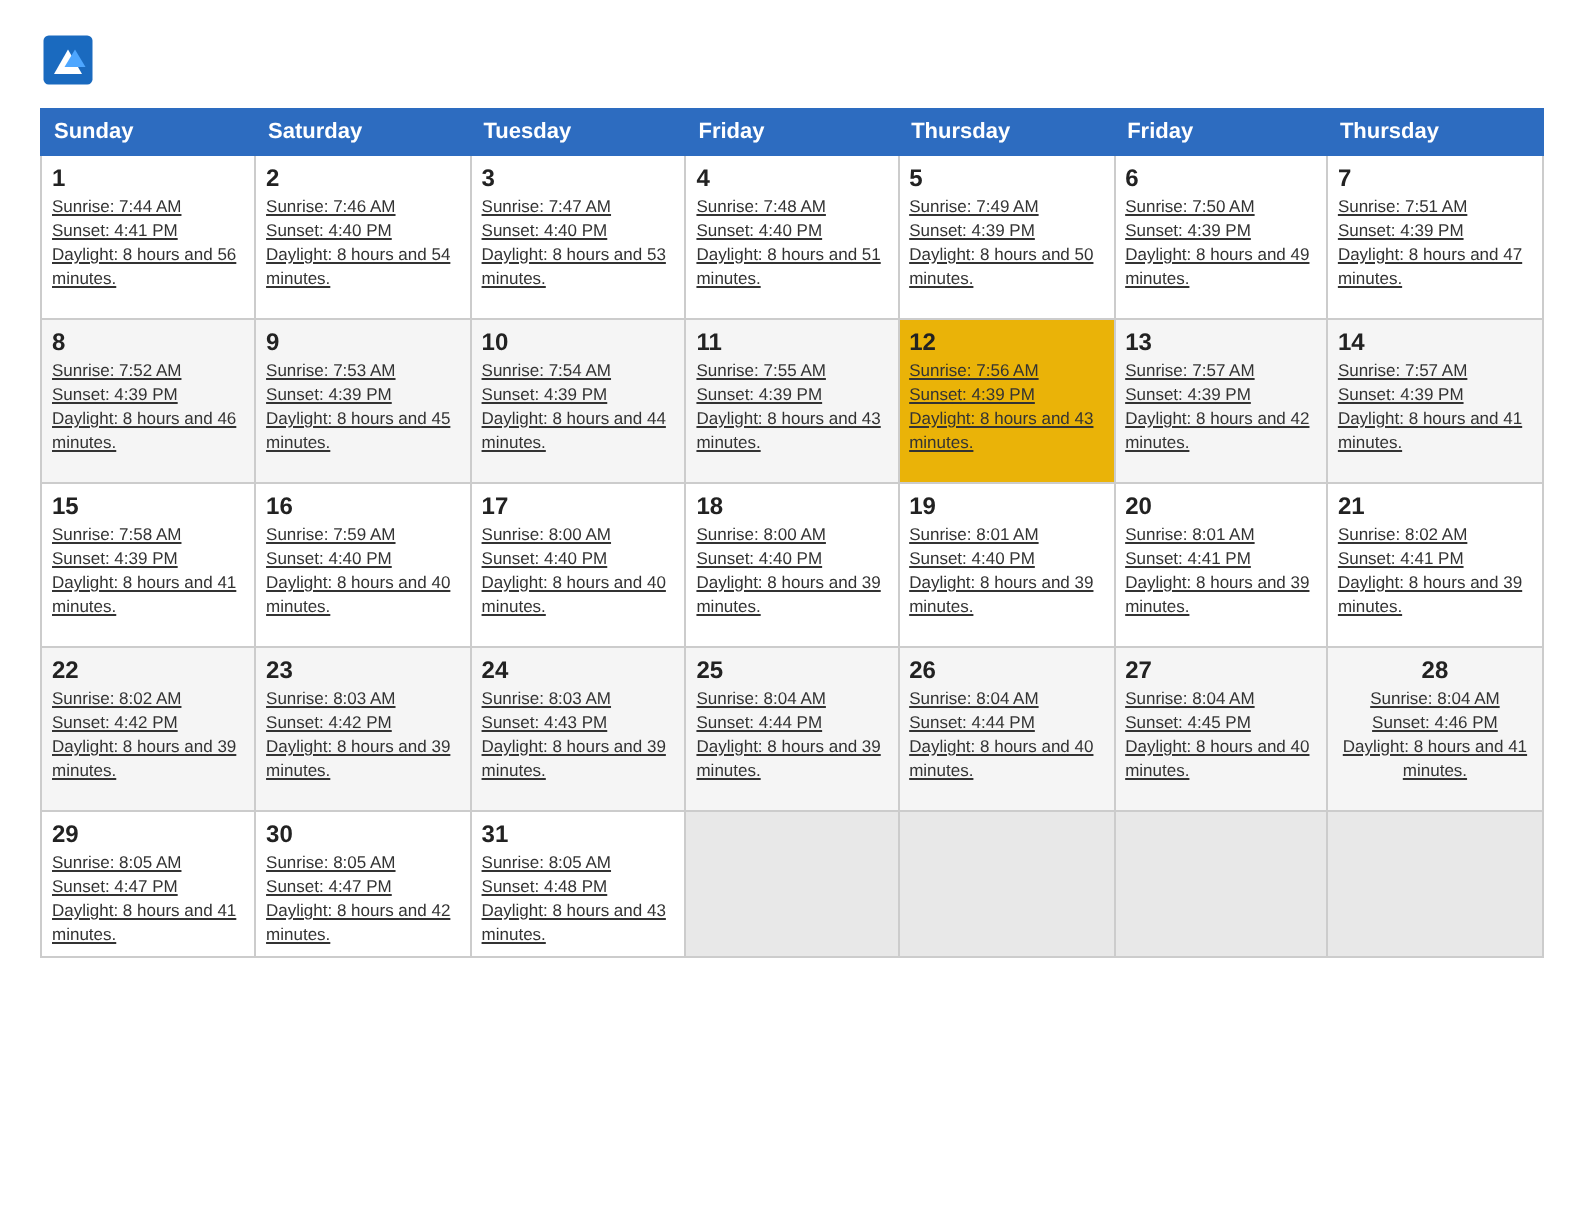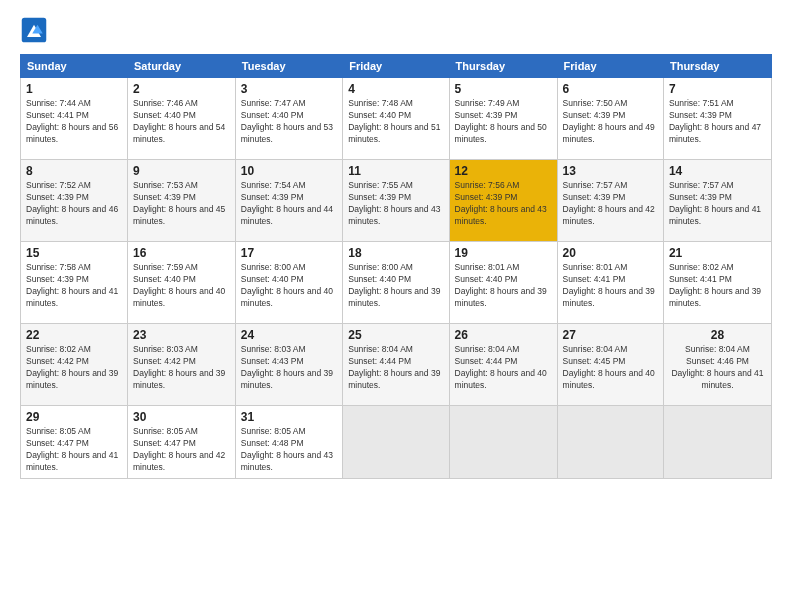--- a/index.html
+++ b/index.html
@@ -85,20 +85,21 @@
       font-size: 12px;
       font-weight: bold;
       color: #222;
       display: block;
       margin-bottom: 2px;
     }
     .day-info {
       font-size: 8.5px;
       color: #333;
       line-height: 1.4;
+      text-decoration: underline;
     }
     .empty-cell {
       background: #e8e8e8 !important;
     }
     .last-row td {
       height: 68px;
     }
   </style>
 </head>
 <body>

